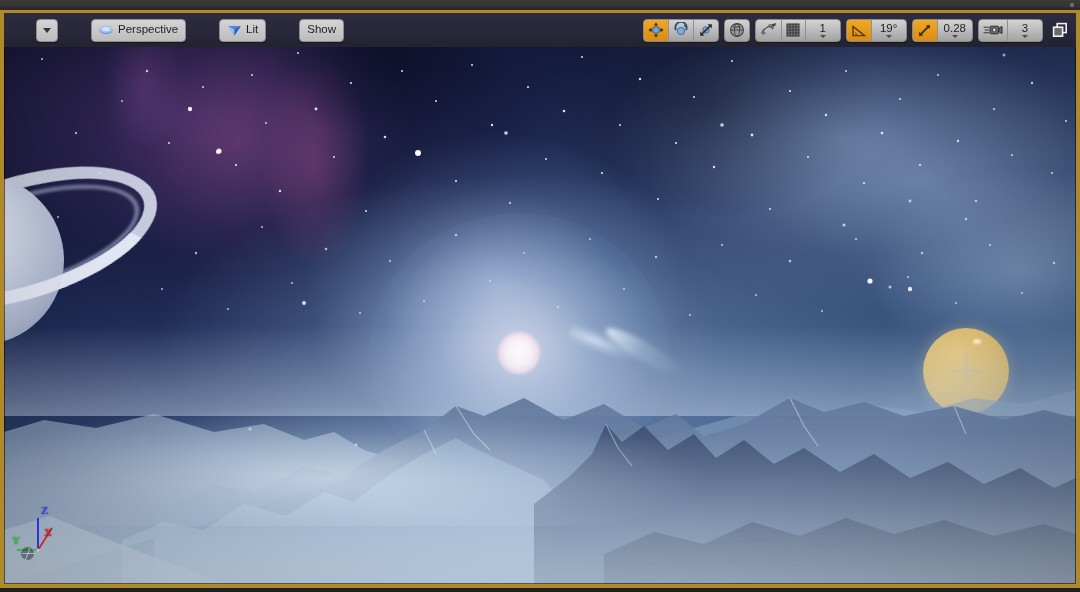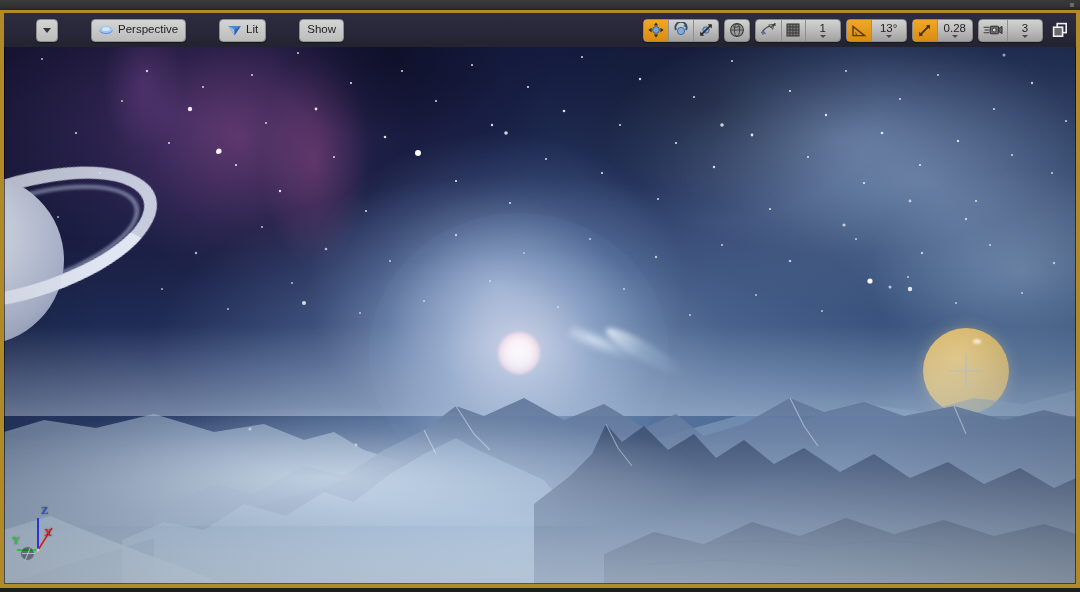--- a/index.html
+++ b/index.html
@@ -639,21 +639,21 @@
         </div>
 
         <div class="group">
           <div class="gcell active">
             <svg width="16" height="15" viewBox="0 0 16 15">
               <path d="M2 12.6 L13.6 12.6 L2 3.4 Z" fill="none" stroke="#5a3a06" stroke-width="1.4"></path>
               <path d="M5.2 12.6 a3.6 3.6 0 0 0 -0.6 -3" fill="none" stroke="#5a3a06" stroke-width="1"></path>
             </svg>
           </div>
           <div class="gcell val">
-            <span class="v">13°</span>
+            <span class="v">19°</span>
             <span class="mini-caret"></span>
           </div>
         </div>
 
         <div class="group">
           <div class="gcell active">
             <svg width="16" height="15" viewBox="0 0 16 15">
               <line x1="3.4" y1="11.6" x2="11.6" y2="3.4" stroke="#4a2f04" stroke-width="2"></line>
               <path d="M12.8 1.8 L13 6.2 L8.8 2.4 Z" fill="#4a2f04"></path>
               <path d="M2.2 13.2 L2 8.8 L6.2 12.6 Z" fill="#4a2f04"></path>

